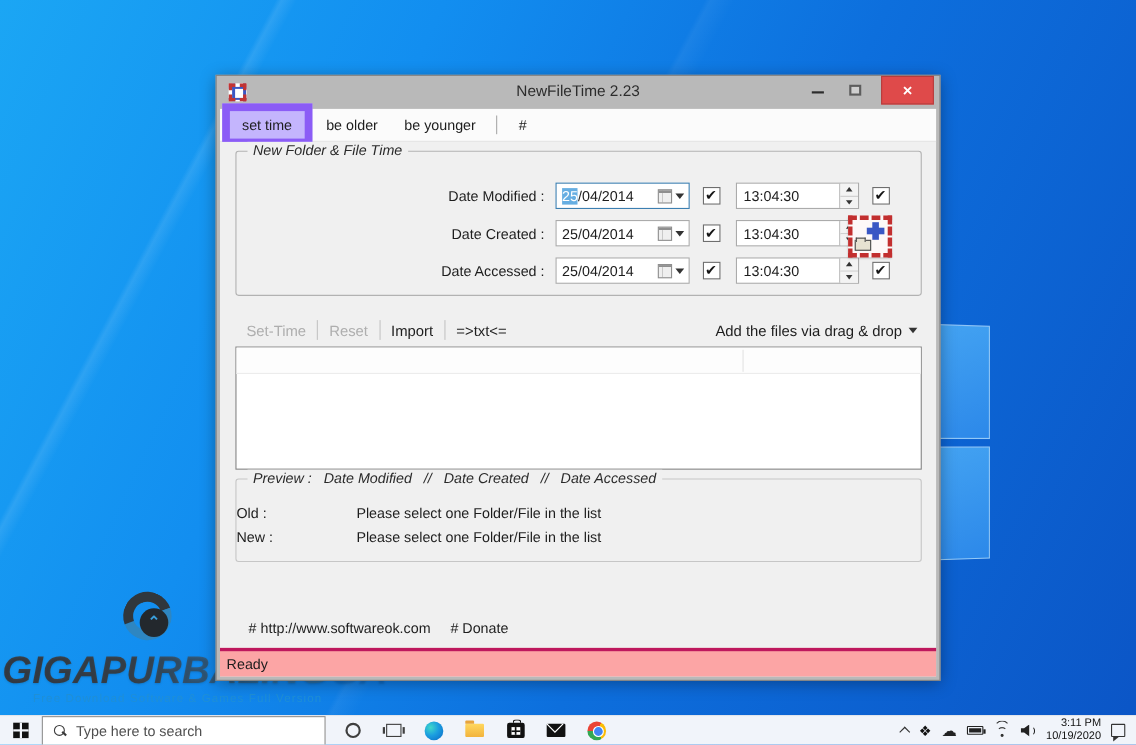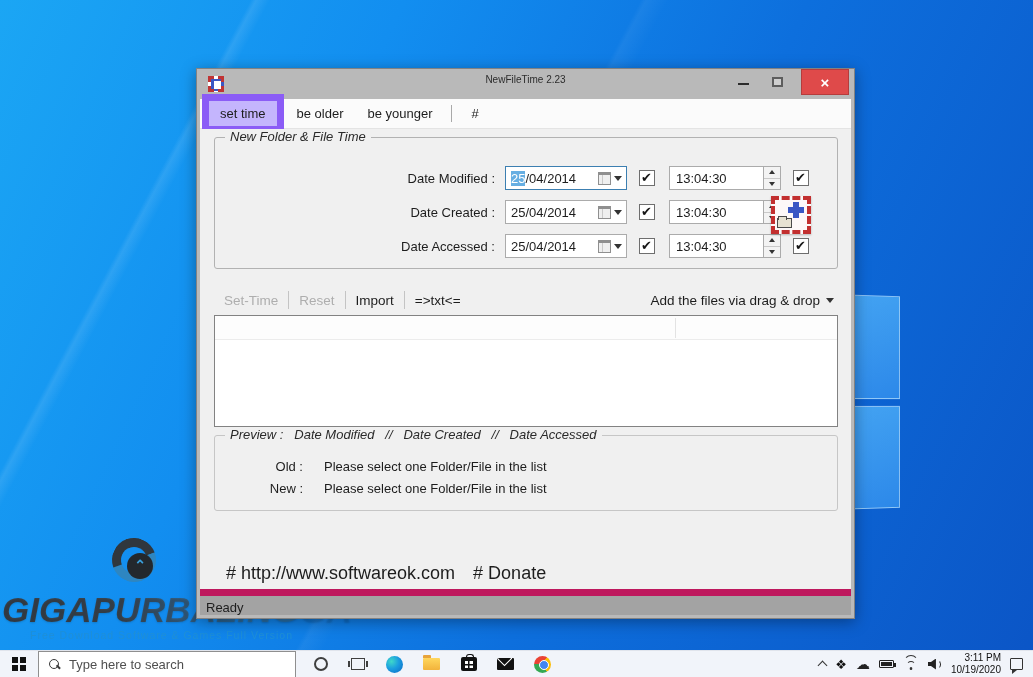--- a/index.html
+++ b/index.html
@@ -33,21 +33,21 @@
     letter-spacing:1px; white-space:nowrap; }
 
   
   .window { position:absolute; left:196px; top:68px; width:659px; height:551px; z-index:3;
     background:#b9b9b9; border:1px solid #828282; box-shadow:0 3px 14px rgba(0,0,0,.35);
     padding:0 3px 3px 3px; }
   .titlebar { position:relative; height:30px; }
   .tb-icon { position:absolute; left:8px; top:7px; width:16px; height:16px; background:#fff;
     border:3px dashed #c03434;
     background-image:linear-gradient(#3a57c4 2px,transparent 2px),linear-gradient(90deg,#3a57c4 3px,#fff 3px); }
-  .tb-title { position:absolute; left:0; right:0; top:5px; text-align:center; font-size:10px; color:#2c2c2c; }
+  .tb-title { position:absolute; left:0; right:0; top:5px; text-align:center; font-size:14px; color:#2c2c2c; }
   .cap-min { position:absolute; right:102px; top:14px; width:11px; height:2px; background:#2c2c2c; }
   .cap-max { position:absolute; right:68px; top:8px; width:11px; height:10px; border:2px solid #5d5d5d; background:#cfcfcf; }
   .cap-close { position:absolute; right:2px; top:0; width:48px; height:26px; background:#df4a4a;
     color:#fff; font-size:15px; font-weight:bold; text-align:center; line-height:25px;
     border:1px solid #b53c3c; }
 
   .tabbar { position:relative; height:30px; background:#fbfbfb; display:flex; align-items:center;
     font-size:13px; color:#1d1d1d; border-bottom:1px solid #e4e4e4; }
   .tab { padding:5px 11px; margin-left:2px; cursor:default; }
   .tab.selected { background:#c4b5fd; border:7px solid #8b5cf6; }
@@ -105,32 +105,32 @@
   .tool-spacer { flex:1; }
   .tool-dd { display:flex; align-items:center; gap:6px; padding-right:4px; }
 
   .filelist { position:absolute; left:14px; top:186px; width:624px; height:112px; background:#fff;
     border:1px solid #828282; }
   .fl-header { height:24px; border-bottom:1px solid #ececec; background:#fdfdfd; position:relative; }
   .fl-header::after { content:""; position:absolute; left:460px; top:2px; width:1px; height:20px; background:#e3e3e3; }
 
   .gb-preview { left:14px; top:306px; width:624px; height:76px; border-color:#c6c6c6; }
   .pv-row { position:absolute; left:0; width:100%; display:flex; }
-  .pv-label { width:88px; text-align:right; }
+  .pv-label { width:88px; }
   .pv-value { margin-left:21px; }
 
   .t2t-row { position:absolute; left:0; top:398px; width:100%; display:flex; align-items:center; }
   .t2t-label { width:297px; text-align:right; }
   .t2t-input { margin-left:10px; width:330px; height:22px; background:#fff; border:1px solid #9a9a9a;
     font-size:13px; padding:0 4px; font-family:"Liberation Sans",sans-serif; }
 
-  .links-row { position:absolute; left:26px; top:434px; display:flex; gap:18px; font-size:18px; }
-
-  .statusbar { position:absolute; left:0; bottom:0; width:100%; height:26px; background:#a3a3a3;
-    border-top:7px solid #be185d; font-size:13px; padding:4px 0 0 6px; color:#1d1d1d; }
+  .links-row { position:absolute; left:26px; top:434px; display:flex; gap:18px; font-size:13px; }
+
+  .statusbar { position:absolute; left:0; bottom:0; width:100%; height:26px; background:#fca5a5;
+    border-top:3px solid #be185d; font-size:13px; padding:4px 0 0 6px; color:#1d1d1d; }
 
   
   .taskbar { position:absolute; left:0; bottom:0; width:1033px; height:27px; background:#f1f4fa;
     z-index:5; display:flex; align-items:center; border-top:1px solid #e0e4ec; }
   .start-btn { width:38px; height:27px; display:flex; align-items:center; justify-content:center; }
   .start-glyph { width:14px; height:14px; background:
       linear-gradient(#f1f4fa,#f1f4fa) 50% 0/2px 100% no-repeat,
       linear-gradient(#f1f4fa,#f1f4fa) 0 50%/100% 2px no-repeat, #111; }
   .search-box { width:258px; height:27px; background:#fff; border:1px solid #8f8f8f; display:flex;
     align-items:center; padding-left:10px; gap:9px; }

